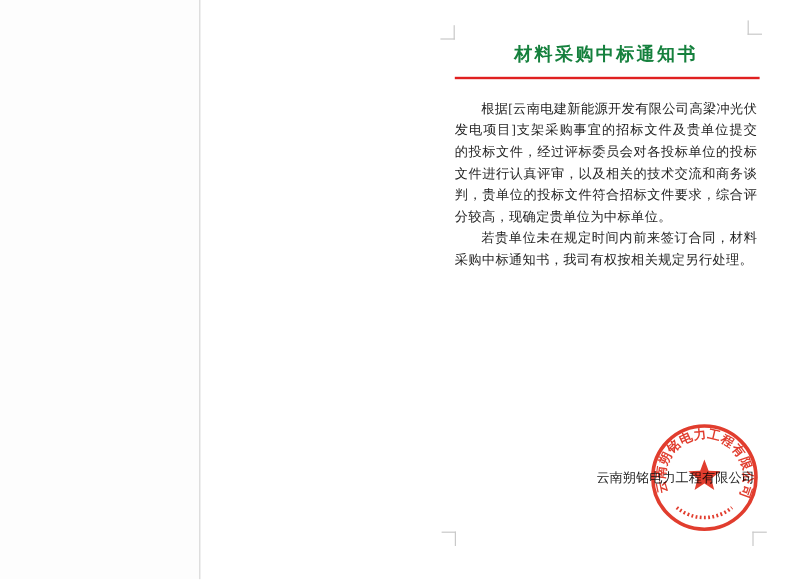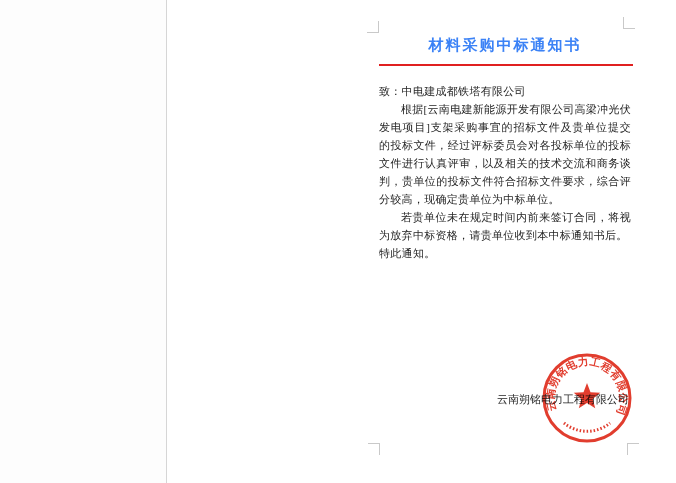--- a/index.html
+++ b/index.html
@@ -25,21 +25,21 @@
   .crop{position:absolute;width:12px;height:12px;}
   .crop.tl{left:200px;top:21px;border-right:1px solid #c9c9c9;border-bottom:1px solid #c9c9c9;}
   .crop.tr{left:456px;top:17px;border-left:1px solid #c9c9c9;border-bottom:1px solid #c9c9c9;}
   .crop.bl{left:201px;top:443px;border-right:1px solid #c9c9c9;border-top:1px solid #c9c9c9;}
   .crop.br{left:460px;top:443px;border-left:1px solid #c9c9c9;border-top:1px solid #c9c9c9;}
 
   .doc-title{
     position:absolute;left:212px;top:36px;width:252px;
     text-align:center;
     font-size:15px;font-weight:bold;letter-spacing:2px;
-    color:#3b82f6;
+    color:#15803d;
   }
   .title-rule{
     position:absolute;left:212px;top:64px;width:254px;height:2px;
     background:var(--accent-red);
   }
   .body-text{
     position:absolute;left:212px;top:82px;width:252px;
     font-size:11px;line-height:18px;letter-spacing:0.3px;
     text-align:justify;
   }
@@ -66,24 +66,22 @@
 
     <div class="crop tl"></div>
     <div class="crop tr"></div>
     <div class="crop bl"></div>
     <div class="crop br"></div>
 
     <div class="doc-title">材料采购中标通知书</div>
     <div class="title-rule"></div>
 
     <div class="body-text">
-      <p class="no-indent">致：中电建成都铁塔有限公司</p>
       <p>根据[云南电建新能源开发有限公司高梁冲光伏发电项目]支架采购事宜的招标文件及贵单位提交的投标文件，经过评标委员会对各投标单位的投标文件进行认真评审，以及相关的技术交流和商务谈判，贵单位的投标文件符合招标文件要求，综合评分较高，现确定贵单位为中标单位。</p>
-      <p>若贵单位未在规定时间内前来签订合同，将视为放弃中标资格，请贵单位收到本中标通知书后。</p>
-      <p class="no-indent">特此通知。</p>
+      <p>若贵单位未在规定时间内前来签订合同，材料采购中标通知书，我司有权按相关规定另行处理。</p>
     </div>
 
     <div class="signature">
       <div class="sig-company">云南朔铭电力工程有限公司</div>
     </div>
 
     <svg class="seal" viewBox="0 0 96 96" aria-hidden="true">
       <circle cx="48" cy="48" r="43" fill="none" stroke="var(--seal-red)" stroke-width="3"></circle>
       <defs>
         <path id="sealArc" d="M 18 62 A 33 33 0 1 1 78 62" fill="none"></path>

